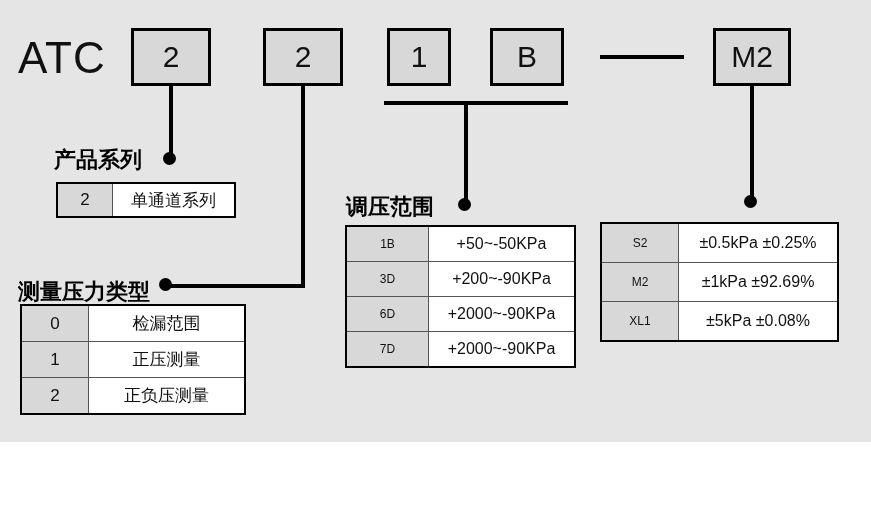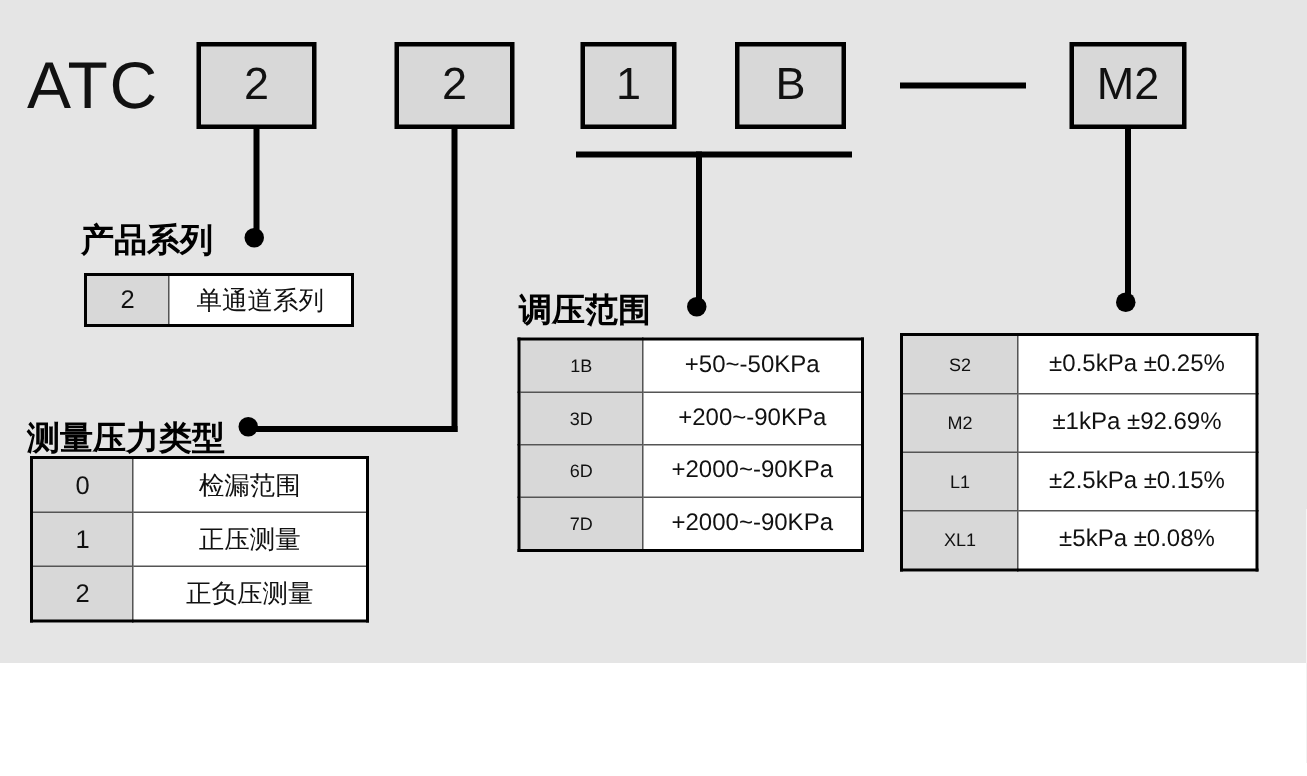--- a/index.html
+++ b/index.html
@@ -195,23 +195,19 @@
     <tbody>
         <tr>
           <td class="code">S2</td>
           <td class="val">±0.5kPa ±0.25%</td>
         </tr>
         <tr>
           <td class="code">M2</td>
           <td class="val">±1kPa ±92.69%</td>
         </tr>
         <tr>
-          <td class="code">L1</td>
-          <td class="val">±2.5kPa ±0.15%</td>
-        </tr>
-        <tr>
           <td class="code">XL1</td>
           <td class="val">±5kPa ±0.08%</td>
         </tr>
       </tbody>
   </table>
 
 </div>
 
 </body></html>

